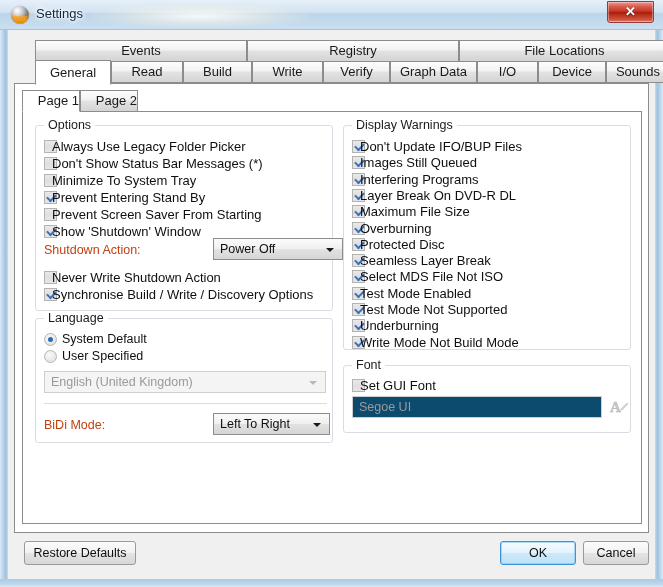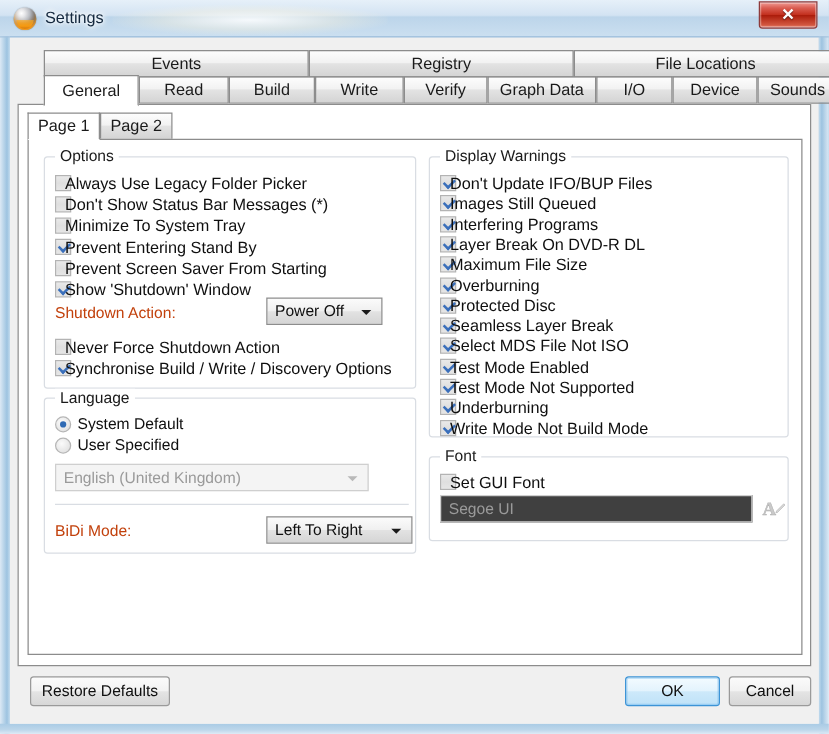--- a/index.html
+++ b/index.html
@@ -166,21 +166,21 @@
     width: 620px; height: 22px;
   }
   .subtab {
     position: absolute;
     top: 0;
     height: 22px;
     box-sizing: border-box;
     border: 1px solid #8c8c8c;
     font-size: 13px;
     color: #1a1a1a;
-    text-align: center;
+    text-align: right;
     line-height: 20px;
     background: linear-gradient(to bottom, #fdfdfd 0%, #f2f2f2 45%, #e3e3e3 50%, #d4d4d4 100%);
     cursor: default;
     white-space: nowrap;
   }
   .subtab.selected {
     background: #ffffff;
     border-bottom: 1px solid #ffffff;
     z-index: 5;
   }
@@ -318,21 +318,21 @@
   }
   .combo.disabled .cv { color: #9a9a9a; }
   .combo.disabled .arrow { border-top-color: #b9b9b9; }
 
   
   .textfield {
     position: absolute;
     height: 22px;
     box-sizing: border-box;
     border: 1px solid #cfcfcf;
-    background: #404040;
+    background: #0c4a6e;
     padding-left: 16px;
   }
   .textfield .tv {
     position: absolute;
     left: 6px; top: 2px;
     font-size: 12.5px;
     color: #9a9a9a;
     line-height: 17px;
     white-space: nowrap;
   }
@@ -445,29 +445,29 @@
                   <div class="cblabel">Prevent Screen Saver From Starting</div>
                 </div>
                 <div class="cbrow" style="top: 97px;">
                   <div class="cbox checked"></div>
                   <div class="cblabel">Show 'Shutdown' Window</div>
                 </div>
               </div>
 
             <div class="static-label" style="left:8px; top:117px;">Shutdown Action:</div>
 
-            <div class="combo" style="left:177px; top:112px; width:93px;padding-left:29px;">
+            <div class="combo" style="left:177px; top:112px; width:130px;padding-left:29px;">
               <div class="cv">Power Off</div>
               <div class="arrow"></div>
             </div>
 
             <div id="options-checks2">
                 <div class="cbrow" style="top: 143px;">
                   <div class="cbox"></div>
-                  <div class="cblabel">Never Force Shutdown Action</div>
+                  <div class="cblabel">Never Write Shutdown Action</div>
                 </div>
                 <div class="cbrow" style="top: 160px;">
                   <div class="cbox checked"></div>
                   <div class="cblabel">Synchronise Build / Write / Discovery Options</div>
                 </div>
               </div>
           </div>
 
           <div class="groupbox" style="left:12px; top:206px; width:298px; height:125px;">
             <div class="gb-title">Language</div>
@@ -475,21 +475,21 @@
                 <div class="rdrow" style="top: 12px;">
                   <div class="rbox checked"></div>
                   <div class="rdlabel">System Default</div>
                 </div>
                 <div class="rdrow" style="top: 29px;">
                   <div class="rbox"></div>
                   <div class="rdlabel">User Specified</div>
                 </div>
               </div>
 
-            <div class="combo disabled" style="left:8px; top:52px; width:251px;">
+            <div class="combo disabled" style="left:8px; top:52px; width:282px;">
               <div class="cv">English (United Kingdom)</div>
               <div class="arrow"></div>
             </div>
 
             <div class="sep" style="left:8px; top:84px; width:283px;"></div>
 
             <div class="static-label" style="left:8px; top:99px;">BiDi Mode:</div>
 
             <div class="combo" style="left:177px; top:94px; width:117px;">
               <div class="cv">Left To Right</div>

